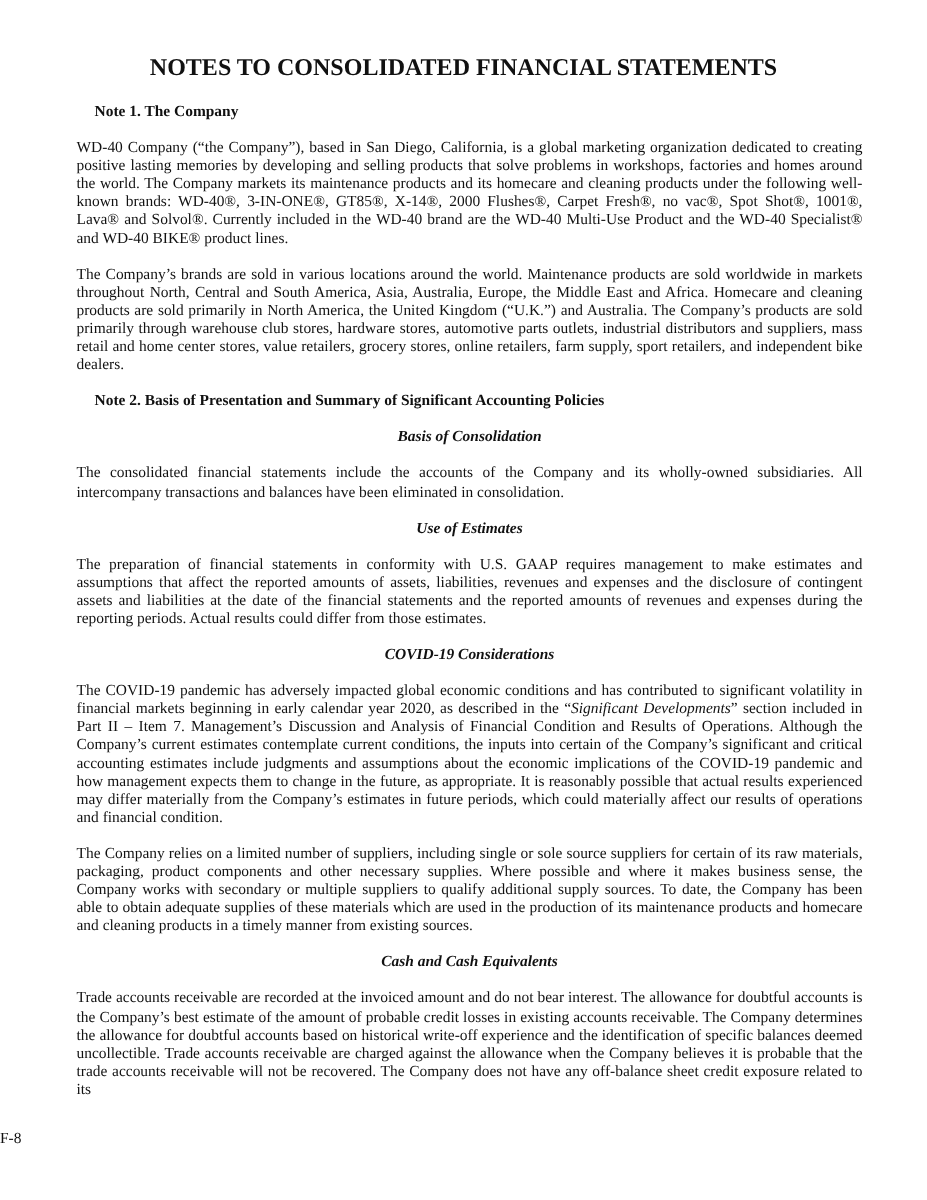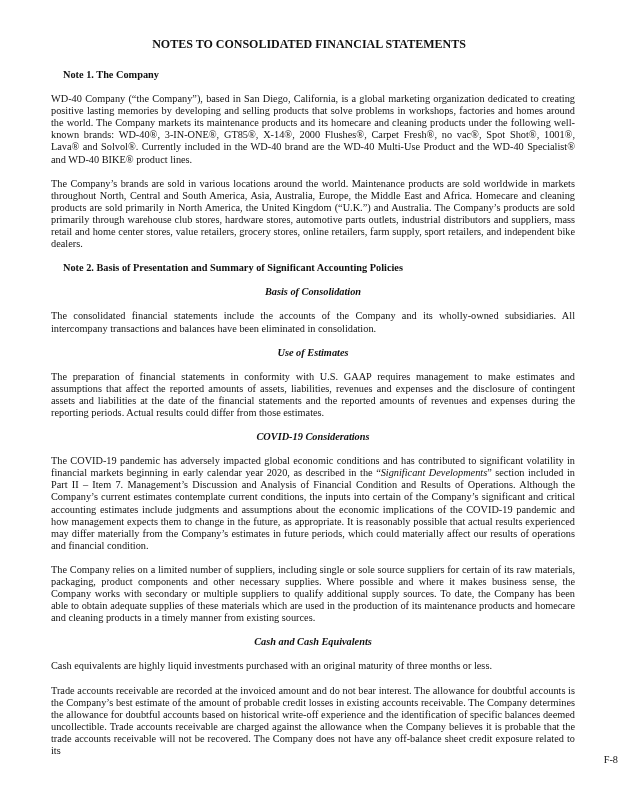--- a/index.html
+++ b/index.html
@@ -4,32 +4,32 @@
 <style>
   html, body { margin: 0; padding: 0; background: #ffffff; }
   body { width: 618px; height: 800px; overflow: hidden; position: relative; }
   .page {
     position: absolute; left: 0; top: 0; width: 618px; height: 800px;
     font-family: "Liberation Serif", "DejaVu Serif", serif;
     color: #111111;
   }
   .title {
     position: absolute; top: 37px; left: 0; width: 618px;
-    text-align: center; font-weight: bold; font-size: 12px;
+    text-align: center; font-weight: bold; font-size: 16px;
   }
   .content {
     position: absolute; top: 69px; left: 51px; width: 524px;
     font-size: 10.3px; line-height: 12.1px;
   }
   .h-note { font-weight: bold; margin: 0 0 12px 12px; }
   .h-sub { font-weight: bold; font-style: italic; margin: 0 0 12px 0; text-align: center; }
   p { margin: 0 0 12px 0; text-align: justify; }
   .footer {
     position: absolute; top: 754px; left: 0; width: 618px;
-    text-align: right; font-size: 10.3px;
+    text-align: left; font-size: 10.3px;
   }
   em { font-style: italic; }
 </style>
 </head>
 <body>
 
 <div class="page">
   <div class="title">NOTES TO CONSOLIDATED FINANCIAL STATEMENTS</div>
 
   <div class="content">
@@ -44,19 +44,18 @@
 
     <div class="h-sub">Use of Estimates</div>
     <p>The preparation of financial statements in conformity with U.S. GAAP requires management to make estimates and assumptions that affect the reported amounts of assets, liabilities, revenues and expenses and the disclosure of contingent assets and liabilities at the date of the financial statements and the reported amounts of revenues and expenses during the reporting periods. Actual results could differ from those estimates.</p>
 
     <div class="h-sub">COVID-19 Considerations</div>
     <p><span>The COVID-19 pandemic has adversely impacted global economic conditions and has contributed to significant volatility in financial markets beginning in early calendar year 2020, as described in the “</span><em>Significant Developments</em><span>” section included in Part II – Item 7. Management’s Discussion and Analysis of Financial Condition and Results of Operations. Although the Company’s current estimates contemplate current conditions, the inputs into certain of the Company’s significant and critical accounting estimates include judgments and assumptions about the economic implications of the COVID-19 pandemic and how management expects them to change in the future, as appropriate. It is reasonably possible that actual results experienced may differ materially from the Company’s estimates in future periods, which could materially affect our results of operations and financial condition.</span></p>
 
     <p>The Company relies on a limited number of suppliers, including single or sole source suppliers for certain of its raw materials, packaging, product components and other necessary supplies. Where possible and where it makes business sense, the Company works with secondary or multiple suppliers to qualify additional supply sources. To date, the Company has been able to obtain adequate supplies of these materials which are used in the production of its maintenance products and homecare and cleaning products in a timely manner from existing sources.</p>
 
     <div class="h-sub">Cash and Cash Equivalents</div>
-    <p>Cash equivalents are highly liquid investments purchased with an original maturity of three months or less.</p>
 
     <p style="margin-bottom:0;">Trade accounts receivable are recorded at the invoiced amount and do not bear interest. The allowance for doubtful accounts is the Company’s best estimate of the amount of probable credit losses in existing accounts receivable. The Company determines the allowance for doubtful accounts based on historical write-off experience and the identification of specific balances deemed uncollectible. Trade accounts receivable are charged against the allowance when the Company believes it is probable that the trade accounts receivable will not be recovered. The Company does not have any off-balance sheet credit exposure related to its</p>
   </div>
 
   <div class="footer">F-8</div>
 </div>
 
 </body></html>

